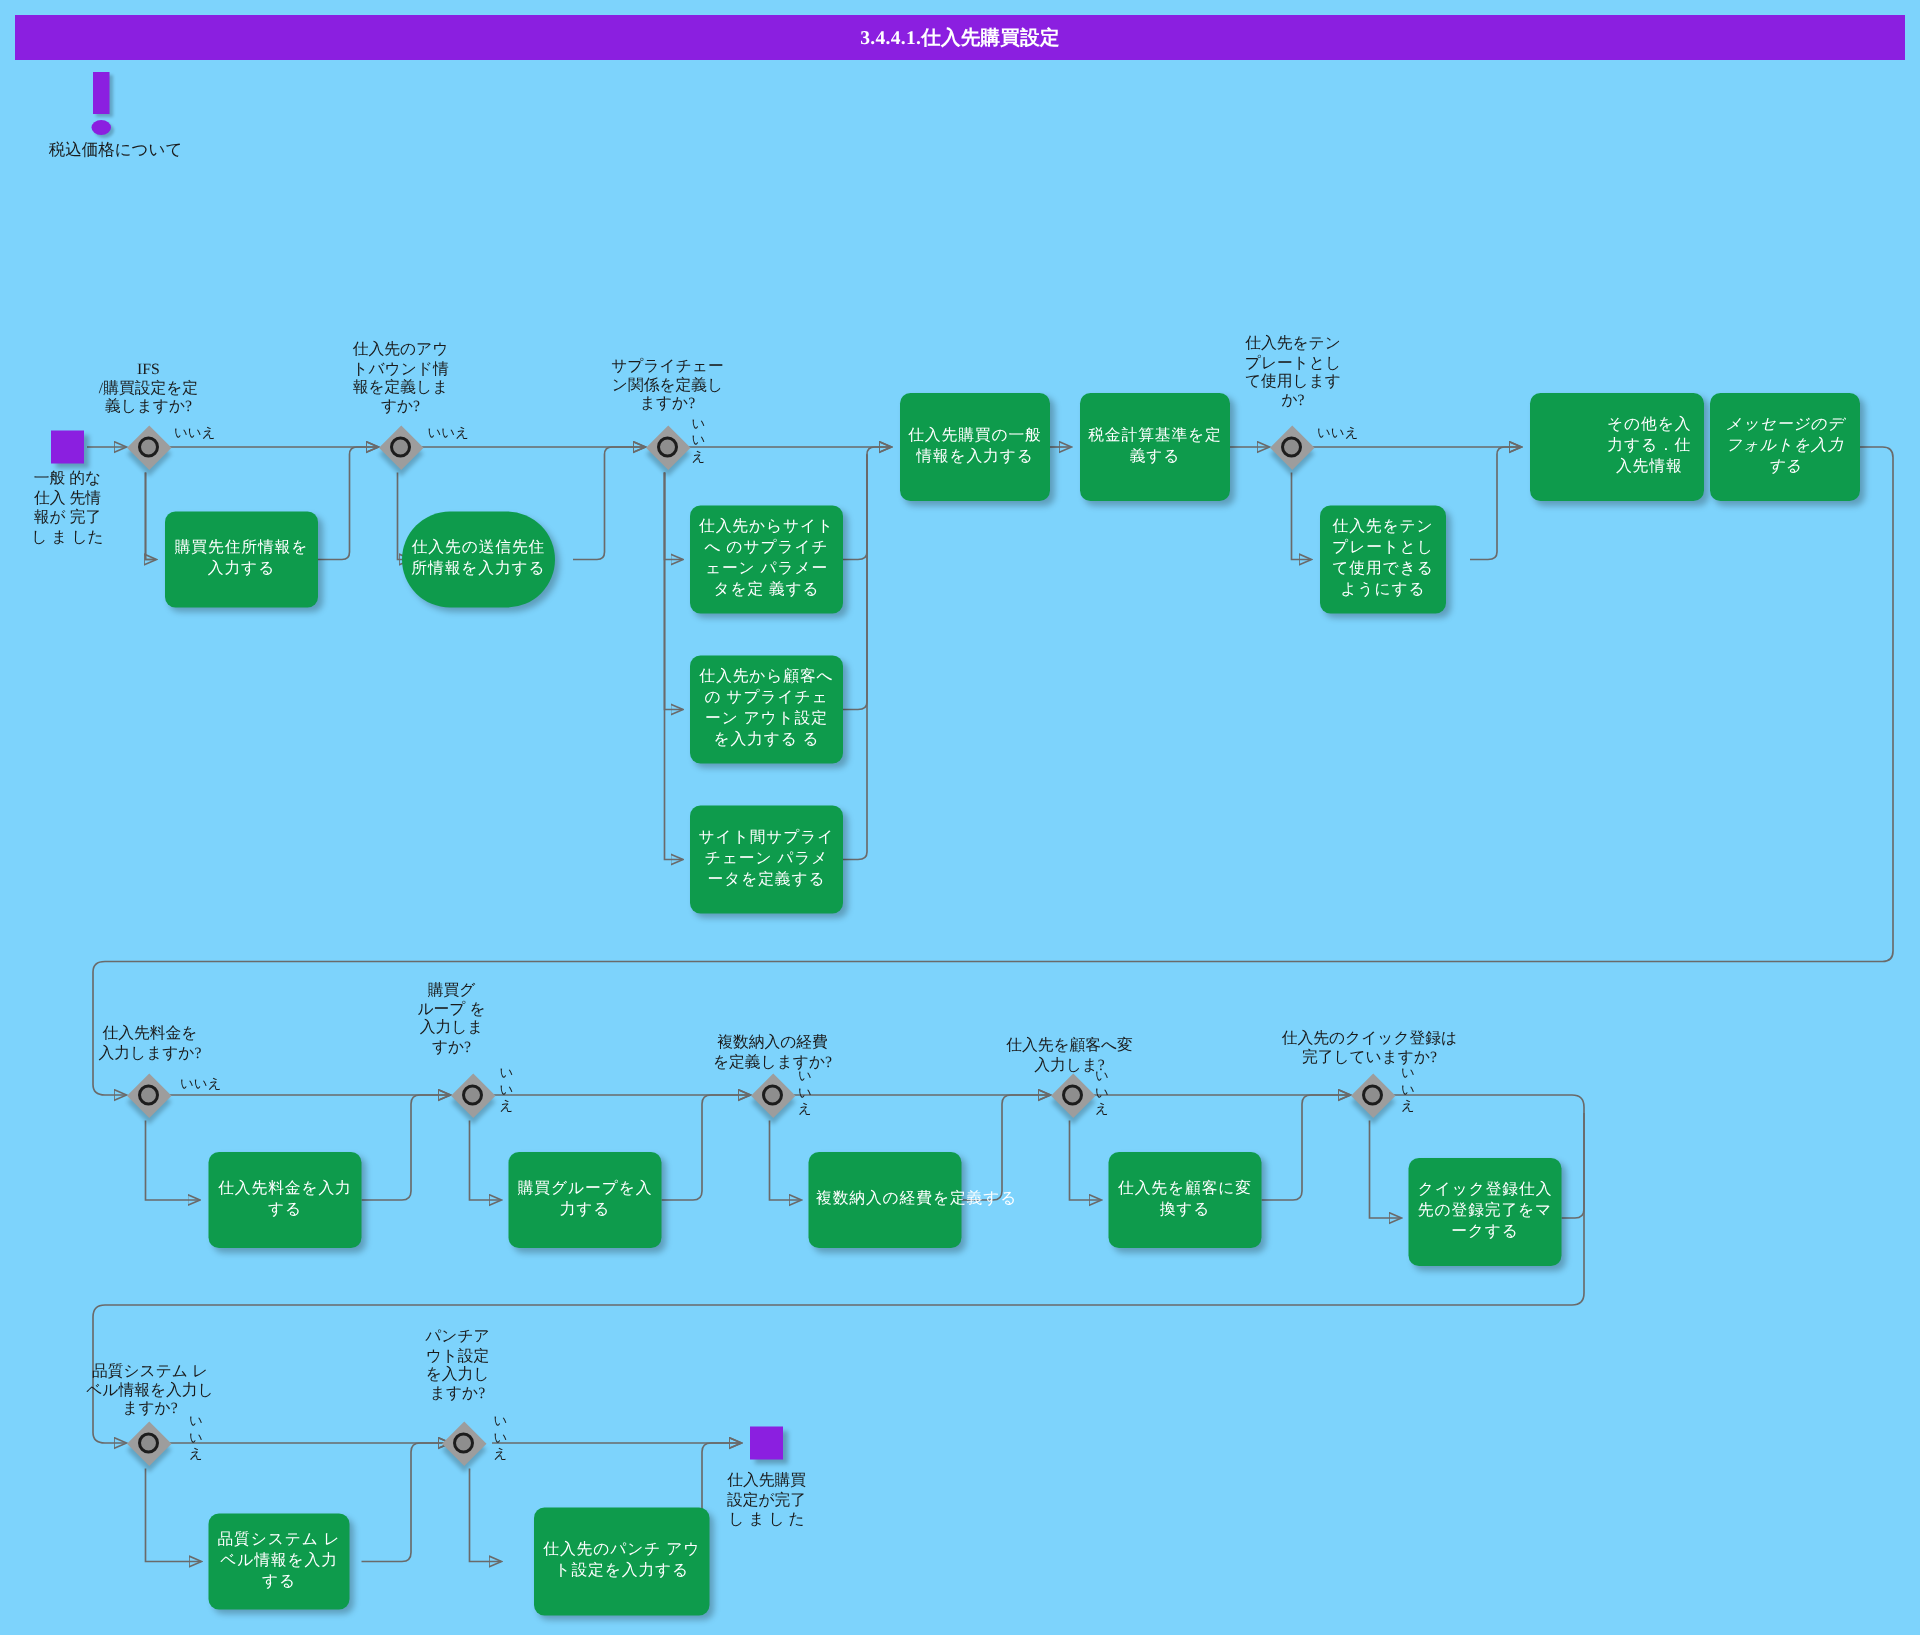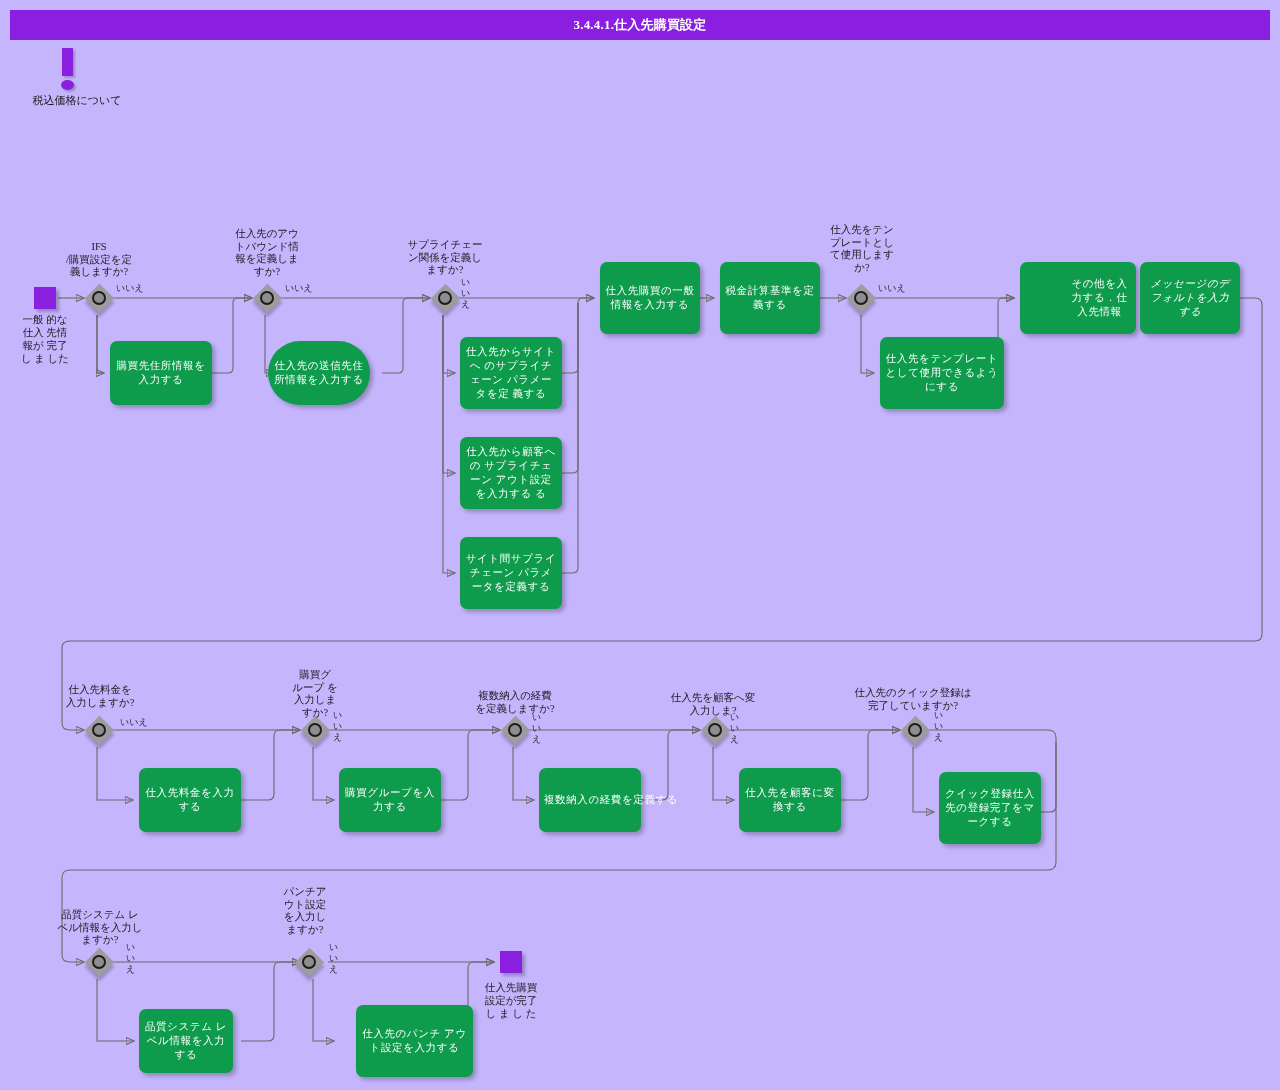--- a/index.html
+++ b/index.html
@@ -6,21 +6,21 @@
     margin: 0;
     padding: 0;
     background: #ffffff;
     font-family: "Liberation Serif", "DejaVu Serif", serif;
   }
   #page {
     position: relative;
     width: 1280px;
     height: 1090px;
     overflow: hidden;
-    background: #c4b5fd;
+    background: #7dd3fc;
   }
 
   
   #title-bar {
     position: absolute;
     left: 10px;
     top: 10px;
     width: 1260px;
     height: 30px;
     background: #8B1FE0;
@@ -324,21 +324,21 @@
   </div>
   <div class="node proc" style="left:460px; top:537px; width:102px; height:72px;">
     <span>サイト間サプライチェーン パラメータを定義する</span>
   </div>
   <div class="node proc" style="left:600px; top:262px; width:100px; height:72px;">
     <span>仕入先購買の一般情報を入力する</span>
   </div>
   <div class="node proc" style="left:720px; top:262px; width:100px; height:72px;">
     <span>税金計算基準を定義する</span>
   </div>
-  <div class="node proc" style="left:880px; top:337px; width:124px; height:72px;">
+  <div class="node proc" style="left:880px; top:337px; width:84px; height:72px;">
     <span>仕入先をテンプレートとして使用できるようにする</span>
   </div>
   <div class="node proc" style="left:1020px; top:262px; width:116px; height:72px;padding-left:48px;">
     <span>その他を入力する．仕入先情報</span>
   </div>
   <div class="node proc" style="left:1140px; top:262px; width:100px; height:72px;font-style:italic;">
     <span>メッセージのデフォルトを入力する</span>
   </div>
 
   <div class="node dec" style="left:84px; top:715px;">
@@ -348,21 +348,21 @@
   <div class="lbl" style="left:52px; top:684px; width:96px;">
       <div>仕入先料金を</div>
       <div>入力しますか?</div>
     </div>
   <div class="edge-lbl" style="left:120px; top:717px;">いいえ</div>
 
   <div class="node dec" style="left:300px; top:715px;">
     <div class="dia"></div>
     <div class="ring"></div>
   </div>
-  <div class="lbl" style="left:282px; top:655px; width:66px;margin-top:14px;">
+  <div class="lbl" style="left:268px; top:655px; width:66px;">
       <div>購買グ</div>
       <div>ループ を</div>
       <div>入力しま</div>
       <div>すか?</div>
     </div>
   <div class="edge-lbl" style="left:333px; top:710px; width:18px;">いいえ</div>
 
   <div class="node dec" style="left:500px; top:715px;">
     <div class="dia"></div>
     <div class="ring"></div>

